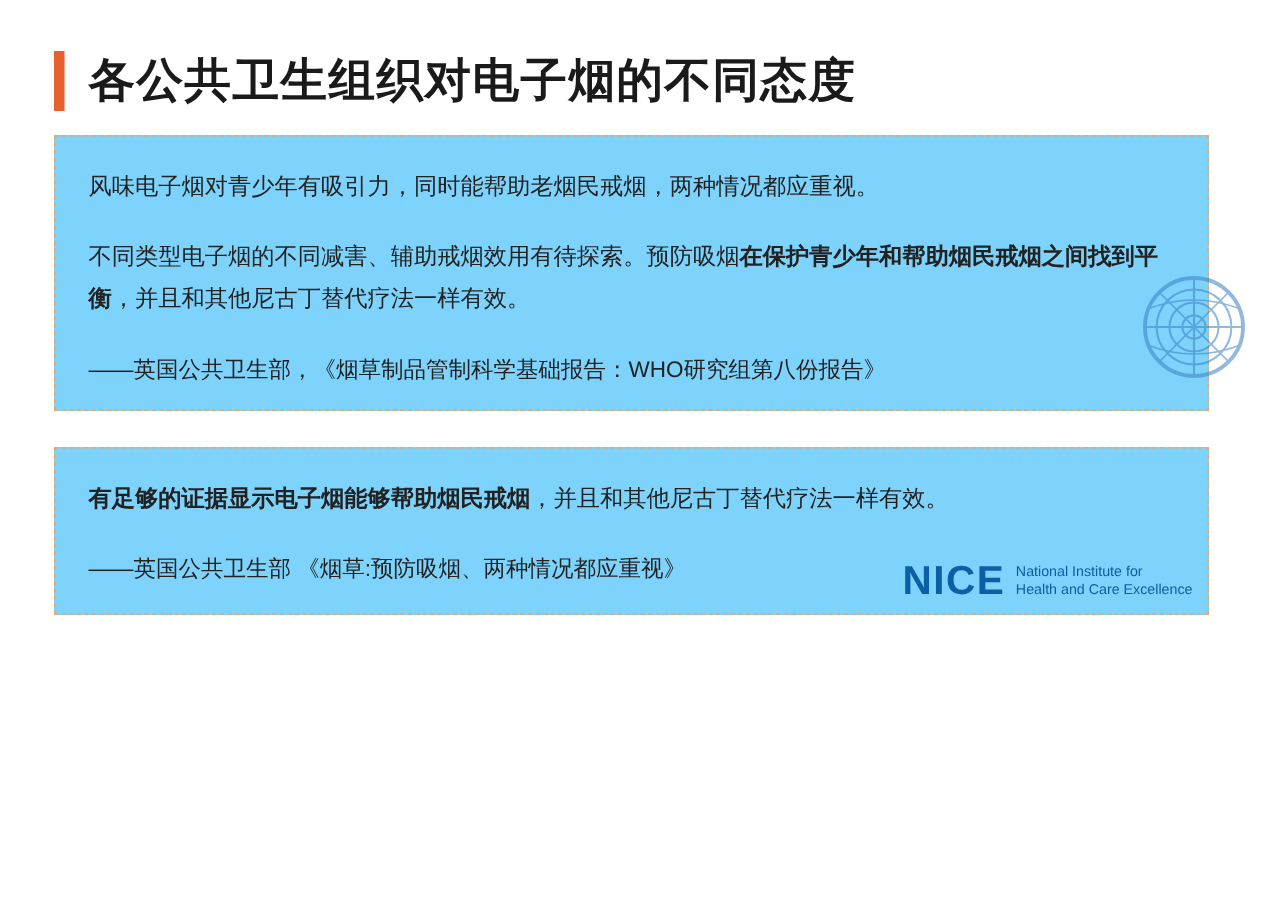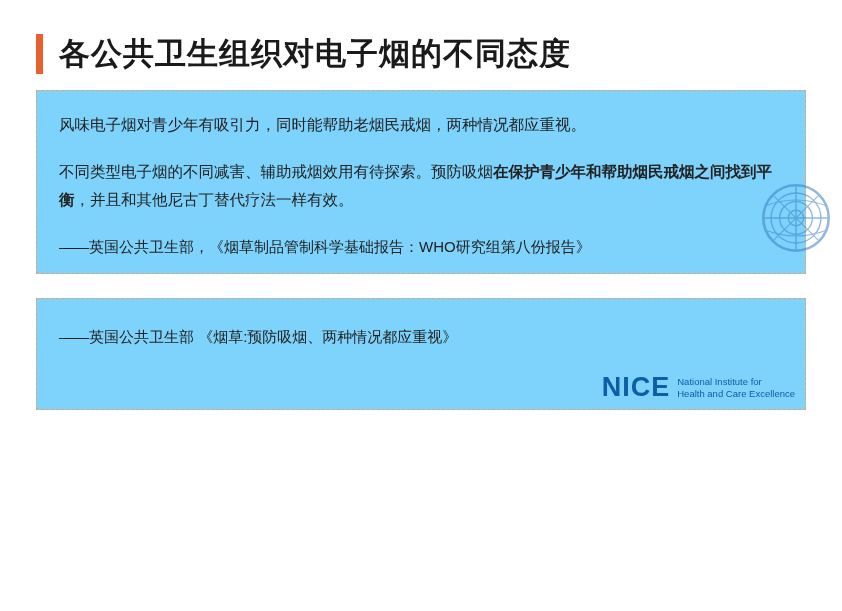--- a/index.html
+++ b/index.html
@@ -147,20 +147,21 @@
       <line x1="12" y1="50" x2="88" y2="50" stroke="#3b7fc4" stroke-width="1.6"></line>
       <line x1="50" y1="12" x2="50" y2="88" stroke="#3b7fc4" stroke-width="1.6"></line>
       <line x1="23" y1="23" x2="77" y2="77" stroke="#3b7fc4" stroke-width="1.2"></line>
       <line x1="77" y1="23" x2="23" y2="77" stroke="#3b7fc4" stroke-width="1.2"></line>
       <path d="M14 36 q36 -14 72 0" fill="none" stroke="#3b7fc4" stroke-width="1.2"></path>
       <path d="M14 64 q36 14 72 0" fill="none" stroke="#3b7fc4" stroke-width="1.2"></path>
     </svg>
   </div>
 
   <div class="card" id="card-phe">
+    <p><span class="b">有足够的证据显示电子烟能够帮助烟民戒烟</span><span>，并且和其他尼古丁替代疗法一样有效。</span></p>
     <p class="attrib">——英国公共卫生部 《烟草:预防吸烟、两种情况都应重视》</p>
 
     <div class="logo-nice">
       <div class="nice-word">NICE</div>
       <div>
         <div class="nice-sub">National Institute for</div>
         <div class="nice-sub">Health and Care Excellence</div>
       </div>
     </div>
   </div>

